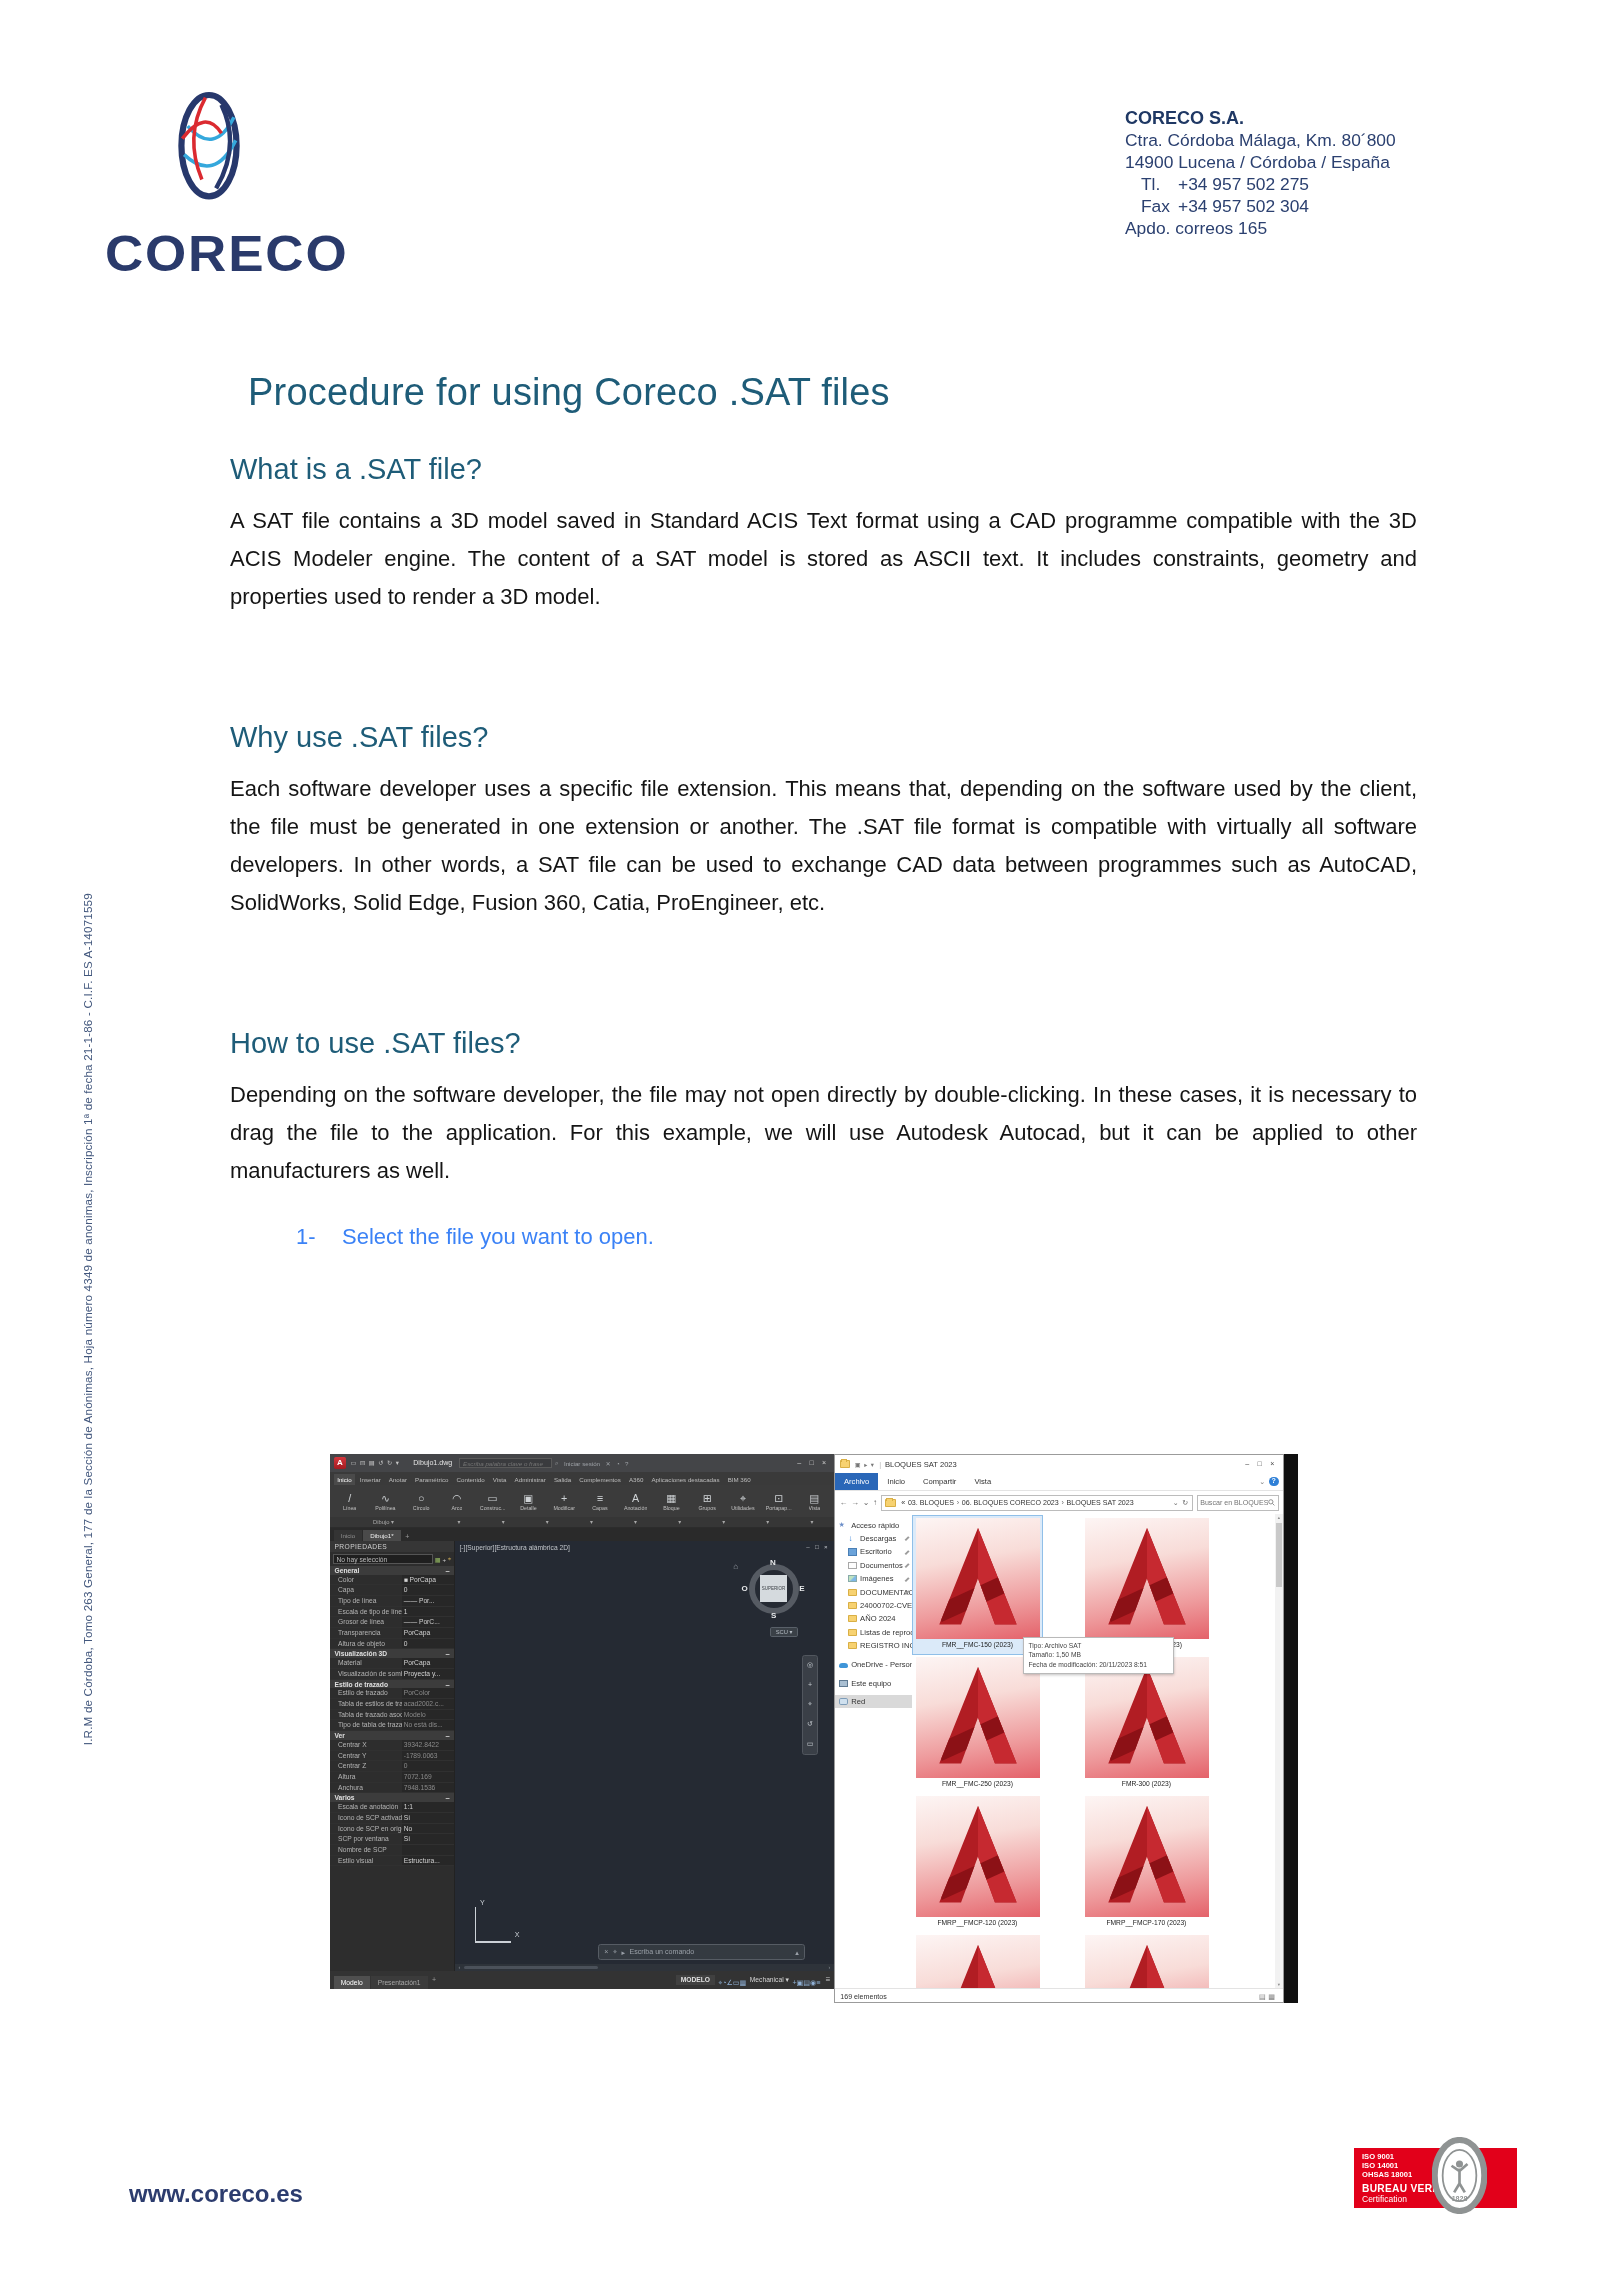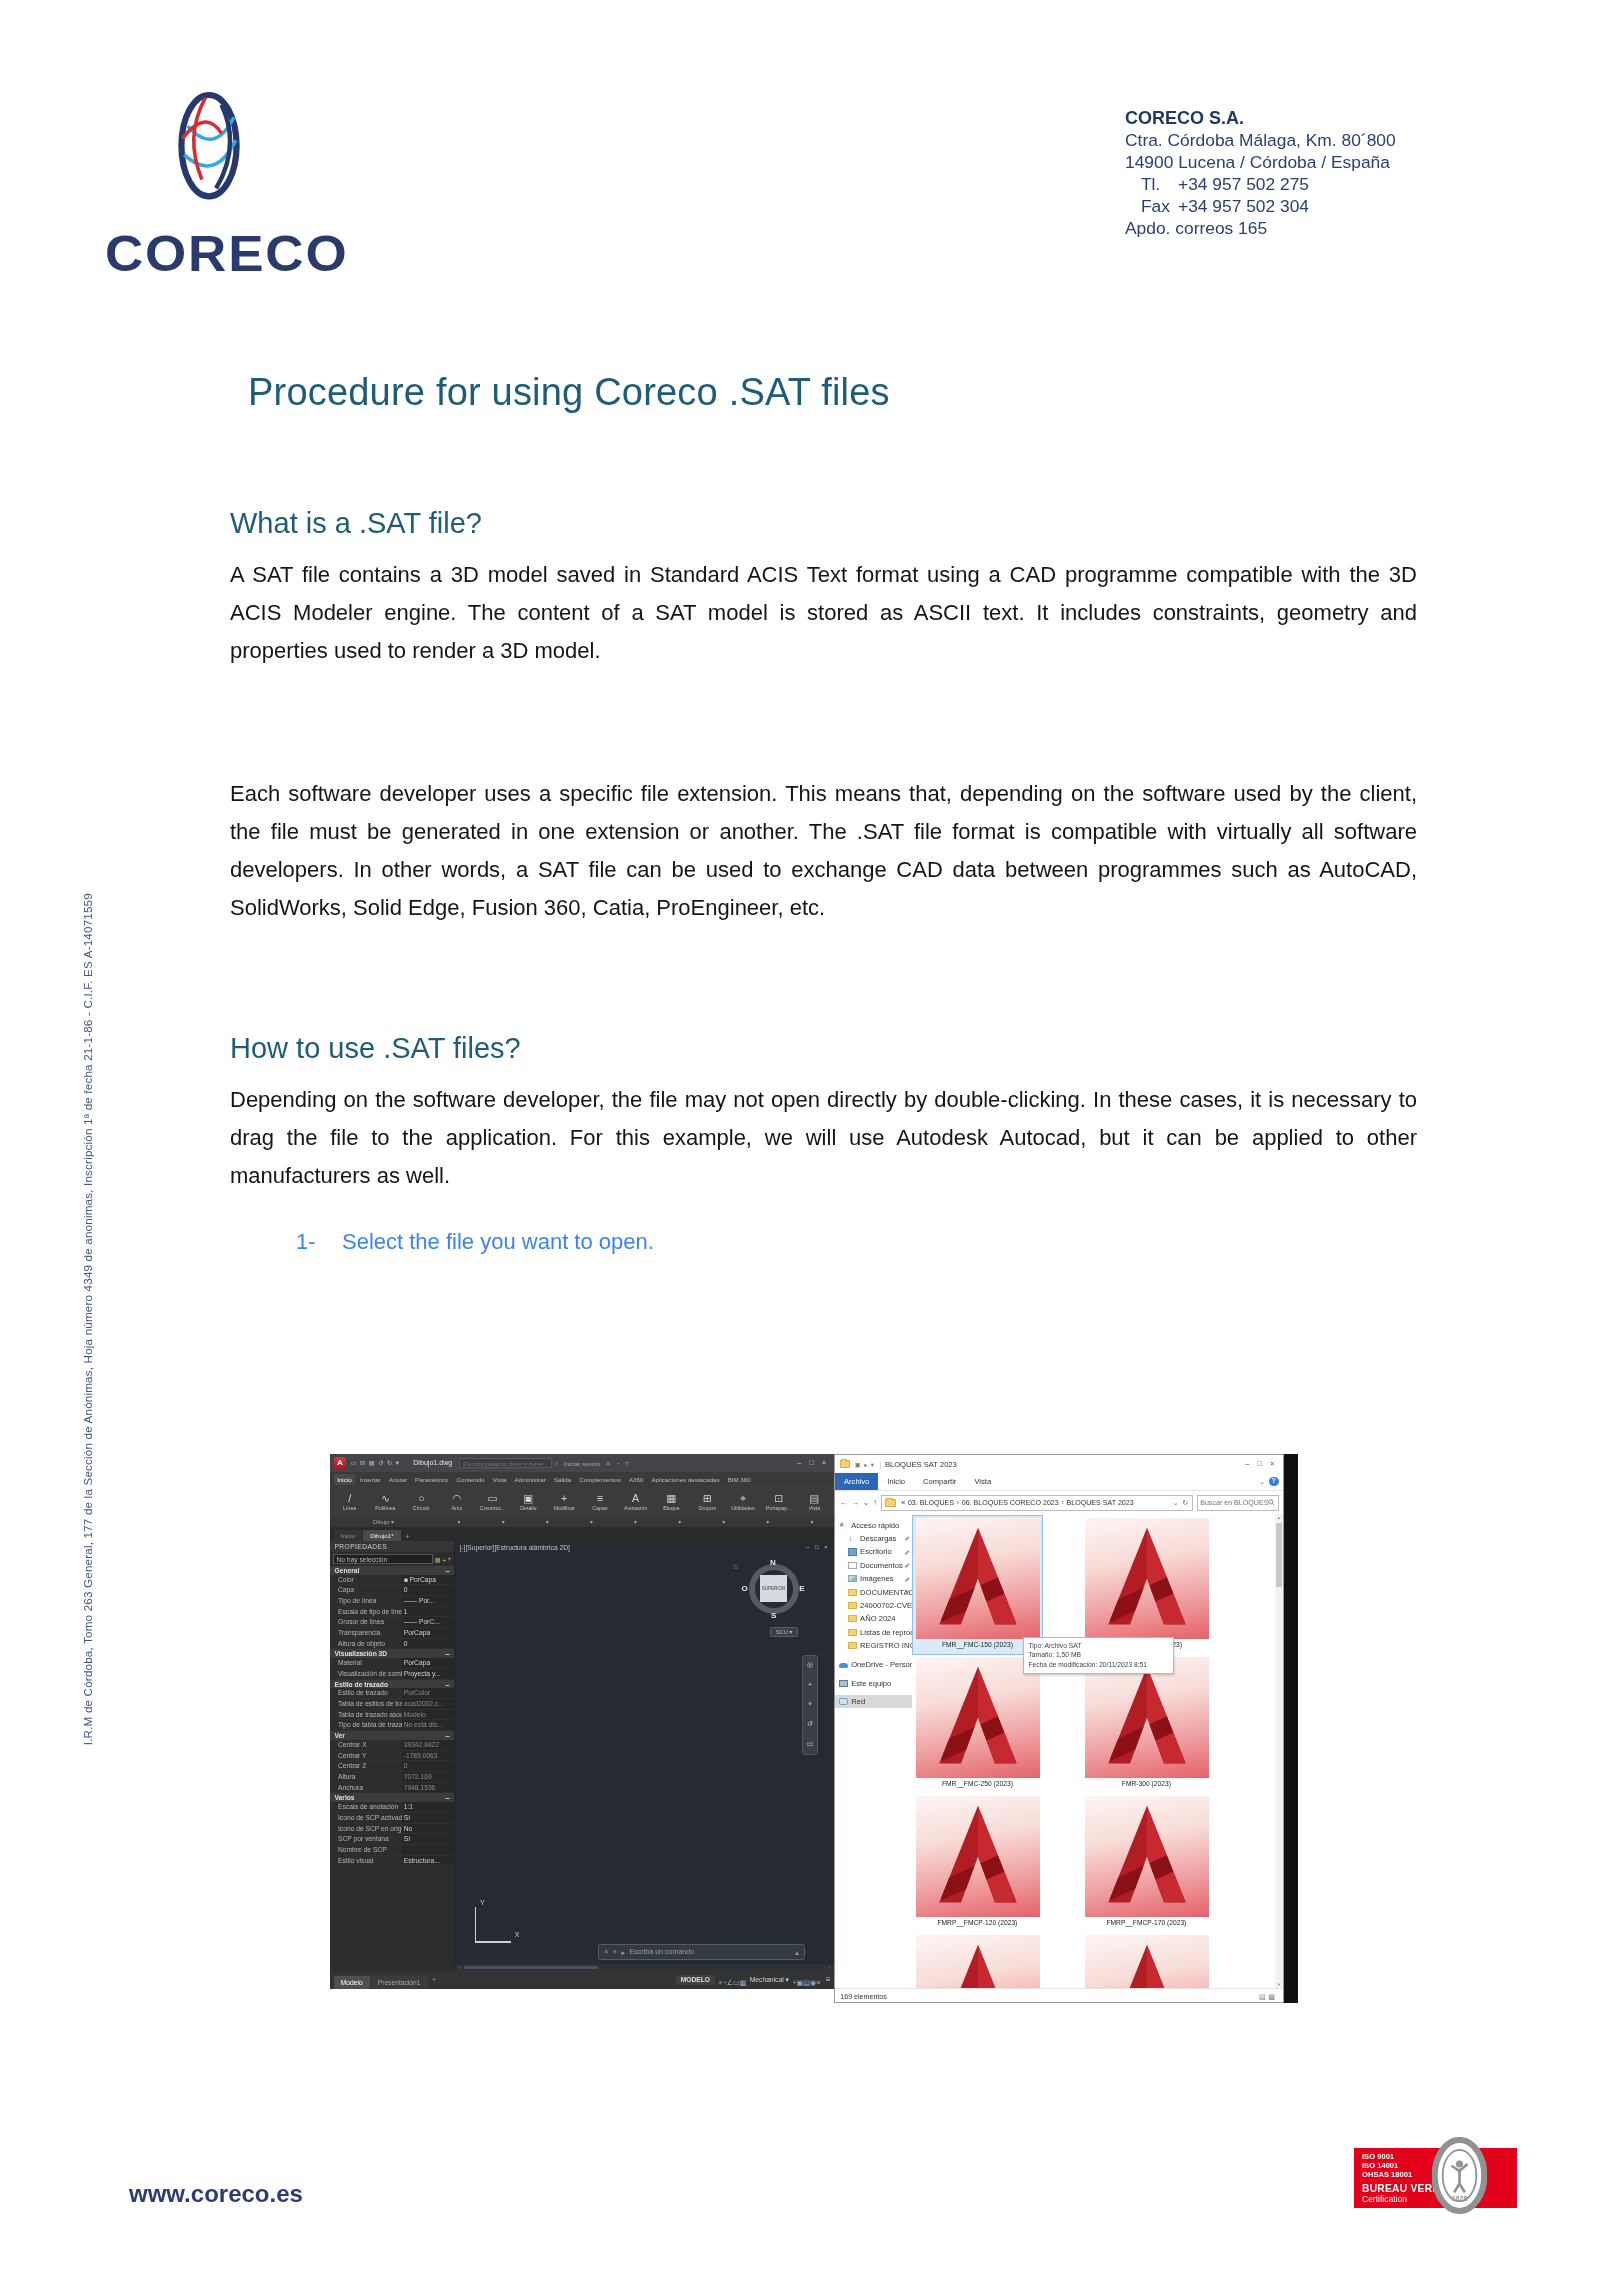--- a/index.html
+++ b/index.html
@@ -22,21 +22,21 @@
     color:#2a3a6b; letter-spacing:1.8px; transform:scaleY(.95); }
   .hdr-right { position:absolute; left:1125px; top:107px; width:321px;
     font-size:17.4px; color:#2b4070; line-height:22px; }
   .hdr-company { font-weight:bold; font-size:18px; color:#1f3864; }
   .hdr-row { display:flex; }
   .hdr-row.ind { padding-left:16px; }
   .hdr-lbl { width:37px; }
   
   .content { position:absolute; left:230px; top:371px; width:1187px; }
   .title { padding-left:18px; font-size:38px; font-weight:normal; color:#1e5c78; letter-spacing:0.2px; }
-  .sec { margin-top:93px; }
+  .sec { margin-top:39px; }
   .sec + .sec { margin-top:105px; }
   .shead { font-size:29px; font-weight:normal; color:#1e5c78; }
   .sbody { margin-top:16px; font-size:22px; line-height:38px; color:#151515; text-align:justify; }
   .listitem { margin-top:34px; padding-left:66px; font-size:22px; color:#3b82f6; }
   .listitem .num { display:inline-block; width:46px; }
   
   .footer-url { position:absolute; left:129px; top:2180px; font-size:24px; font-weight:bold; color:#2c3c6e; }
   .cert { position:absolute; left:1337px; top:2137px; width:196px; height:82px; }
   .cert-rect { position:absolute; left:17px; top:10.7px; width:163px; height:60px; background:#e2001a; color:#fff; padding:4.5px 0 0 8px; }
   .cert-iso { font-size:7.6px; font-weight:bold; line-height:9px; }
@@ -206,20 +206,21 @@
 
   <div class="content">
     <h1 class="title">Procedure for using Coreco .SAT files</h1>
     <div>
 
     <section class="sec">
         <h2 class="shead">What is a .SAT file?</h2>
         <p class="sbody">A SAT file contains a 3D model saved in Standard ACIS Text format using a CAD programme compatible with the 3D ACIS Modeler engine. The content of a SAT model is stored as ASCII text. It includes constraints, geometry and properties used to render a 3D model.</p>
       </section>
         <section class="sec">
+        <h2 class="shead">Why use .SAT files?</h2>
         <p class="sbody">Each software developer uses a specific file extension. This means that, depending on the software used by the client, the file must be generated in one extension or another. The .SAT file format is compatible with virtually all software developers. In other words, a SAT file can be used to exchange CAD data between programmes such as AutoCAD, SolidWorks, Solid Edge, Fusion 360, Catia, ProEngineer, etc.</p>
       </section>
         <section class="sec">
         <h2 class="shead">How to use .SAT files?</h2>
         <p class="sbody">Depending on the software developer, the file may not open directly by double-clicking. In these cases, it is necessary to drag the file to the application. For this example, we will use Autodesk Autocad, but it can be applied to other manufacturers as well.</p>
       </section>
       </div>
     <div class="listitem">
       <span class="num">1-</span><span>Select the file you want to open.</span>
     </div>

